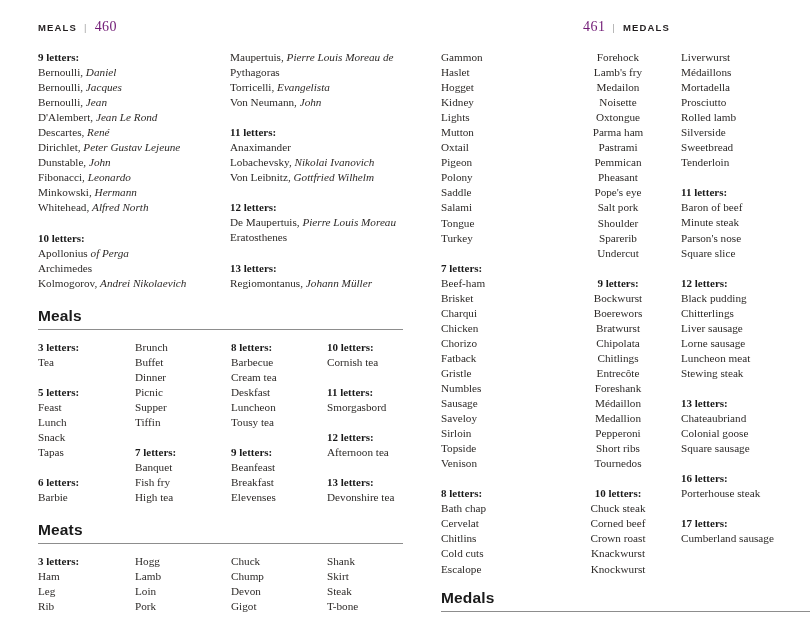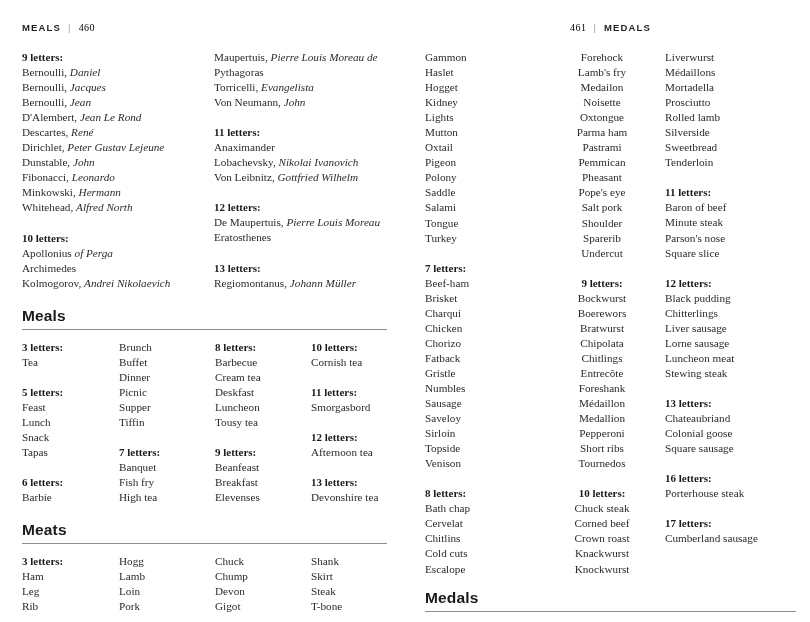--- a/index.html
+++ b/index.html
@@ -6,44 +6,44 @@
   html, body { margin: 0; padding: 0; }
   body {
     width: 810px;
     height: 622px;
     background: #ffffff;
     font-family: "Liberation Serif", "DejaVu Serif", serif;
     color: #231f20;
     overflow: hidden;
   }
 
-  .spread { display: flex; width: 675px; height: 622px; }
+  .spread { display: flex; width: 675px; height: 622px; padding-left: 16px; }
   .page { width: 405px; height: 622px; position: relative; padding: 0; }
   .page-left  { padding: 18px 18px 10px 22px; }
   .page-right { padding: 18px 14px 10px 20px; }
 
   
   .runhead {
     font-family: "Liberation Sans", "DejaVu Sans", sans-serif;
     font-size: 9.5px;
     letter-spacing: 1.15px;
     color: #231f20;
     height: 18px;
     display: flex;
     align-items: center;
     margin-bottom: 14px;
   }
   .runhead.right { justify-content: center; }
   .runhead .sec { font-weight: 700; }
   .runhead .bar { color: #a7a7a7; margin: 0 7px; font-weight: 400; }
   .runhead .pg {
     font-family: "Liberation Serif", "DejaVu Serif", serif;
-    font-size: 10px;
+    font-size: 14px;
     letter-spacing: 0.4px;
-    color: #000000;
+    color: #701a75;
   }
 
   
   .cols { display: flex; }
   .col { flex: 1 1 0; min-width: 0; padding-right: 6px; }
   .entry, .sub {
     font-size: 11.2px;
     line-height: 15.05px;
     color: #2d2a28;
     white-space: nowrap;

